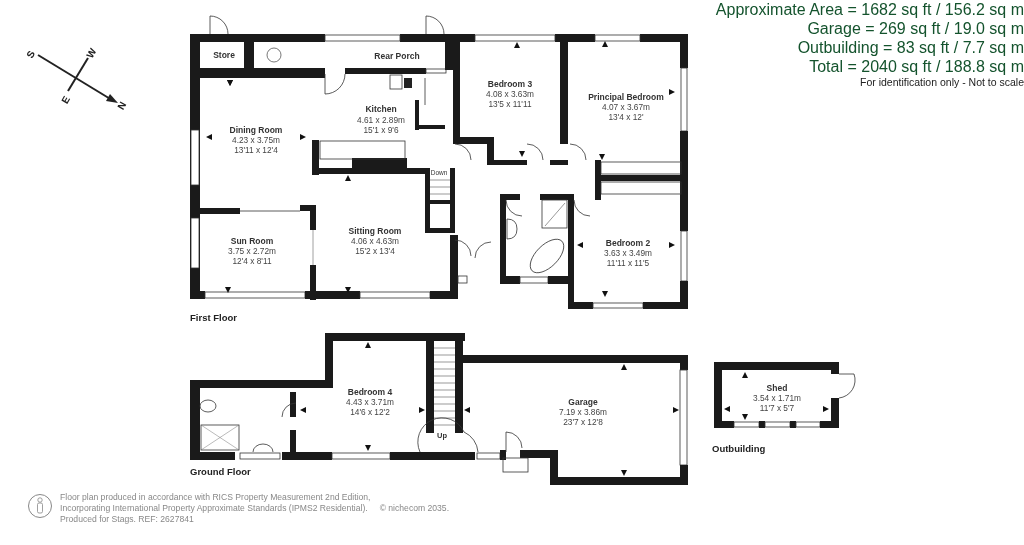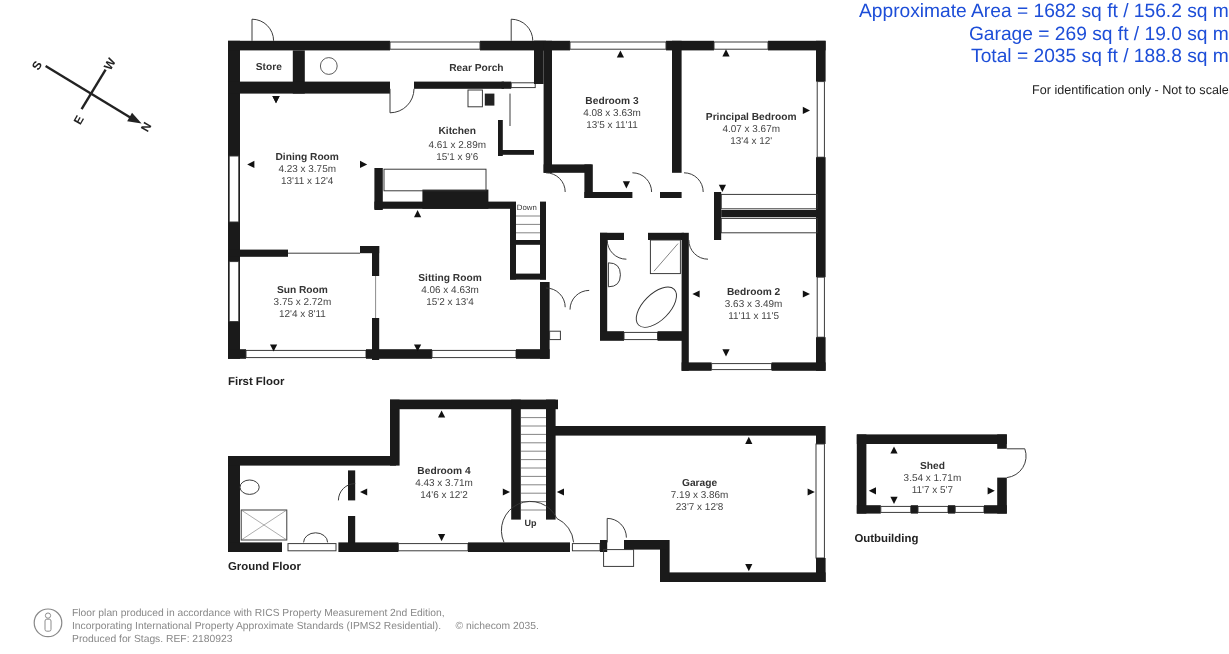--- a/index.html
+++ b/index.html
@@ -1,40 +1,41 @@
 <!DOCTYPE html>
 <html><head>
 <meta charset="utf-8">
 <style>
   html, body { margin: 0; padding: 0; background: #ffffff; }
   body { width: 1024px; height: 545px; position: relative; overflow: hidden; font-family: "Liberation Sans", sans-serif; color: #222; }
   .area-box { position: absolute; right: 0; top: 0; text-align: right; line-height: 19px; }
-  .area-line { font-size: 16px; color: #1d4ed8; margin-right: 0; padding-right: 0; }
-  .area-note { font-size: 10.5px; color: #222; margin-top: 12px; line-height: 12px; }
+  .area-line { font-size: 16px; color: #14532d; margin-right: 0; padding-right: 0; }
+  .area-note { font-size: 10.5px; color: #222; margin-top: 0; line-height: 12px; }
   svg.plan { position: absolute; left: 0; top: 0; }
   .rlabel { font-family: "Liberation Sans", sans-serif; font-weight: bold; font-size: 8.5px; fill: #333; text-anchor: middle; }
   .rdim { font-family: "Liberation Sans", sans-serif; font-size: 8.3px; fill: #444; text-anchor: middle; }
   .flabel { font-family: "Liberation Sans", sans-serif; font-weight: bold; font-size: 9.5px; fill: #222; }
   .compass-t { font-family: "Liberation Sans", sans-serif; font-size: 10px; font-weight: bold; fill: #222; }
-  .footer { position: absolute; left: 28px; top: 492px; display: flex; align-items: flex-start; margin-top: 13px; }
+  .footer { position: absolute; left: 28px; top: 492px; display: flex; align-items: flex-start; }
   .footer-icon { width: 22px; height: 22px; border: 1px solid #888; border-radius: 50%; margin-right: 8px; margin-top: 2px; position: relative; }
   .footer-text { font-size: 8.6px; color: #888; line-height: 11px; }
   .footer-text .copy { margin-left: 12px; }
   .wall { fill: #1a1a1a; }
   .win { fill: #fff; stroke: #333; stroke-width: 0.8; }
   .thin { stroke: #333; stroke-width: 0.8; fill: none; }
   .arrow { fill: #111; }
 </style>
 </head>
 <body>
 
 <div class="area-box">
   <div class="area-line">Approximate Area = 1682 sq ft / 156.2 sq m</div>
   <div class="area-line">Garage = 269 sq ft / 19.0 sq m</div>
-  <div class="area-line">Total = 2035 sq ft / 188.8 sq m</div>
+  <div class="area-line">Outbuilding = 83 sq ft / 7.7 sq m</div>
+  <div class="area-line">Total = 2040 sq ft / 188.8 sq m</div>
   <div class="area-note">For identification only - Not to scale</div>
 </div>
 
 <svg class="plan" width="1024" height="545" viewBox="0 0 1024 545">
 
   <g>
     <line x1="38" y1="55" x2="112" y2="100" stroke="#222" stroke-width="2"></line>
     <polygon points="118,103 106,101 110,94" fill="#222"></polygon>
     <line x1="68" y1="91" x2="88" y2="58" stroke="#222" stroke-width="2"></line>
     <text class="compass-t" x="28" y="58" transform="rotate(-60 31 55)">S</text>
@@ -305,15 +306,15 @@
 <div class="footer">
   <div class="footer-icon">
     <svg width="22" height="22" viewBox="0 0 22 22">
       <circle cx="11" cy="5" r="2.2" fill="none" stroke="#888" stroke-width="0.8"></circle>
       <rect x="8.5" y="8" width="5" height="10" rx="1.5" fill="none" stroke="#888" stroke-width="0.8"></rect>
     </svg>
   </div>
   <div class="footer-text">
     <div>Floor plan produced in accordance with RICS Property Measurement 2nd Edition,</div>
     <div><span>Incorporating International Property Approximate Standards (IPMS2 Residential).</span><span class="copy">© nichecom 2035.</span></div>
-    <div>Produced for Stags.   REF: 2180923</div>
+    <div>Produced for Stags.   REF: 2627841</div>
   </div>
 </div>
 
 </body></html>

